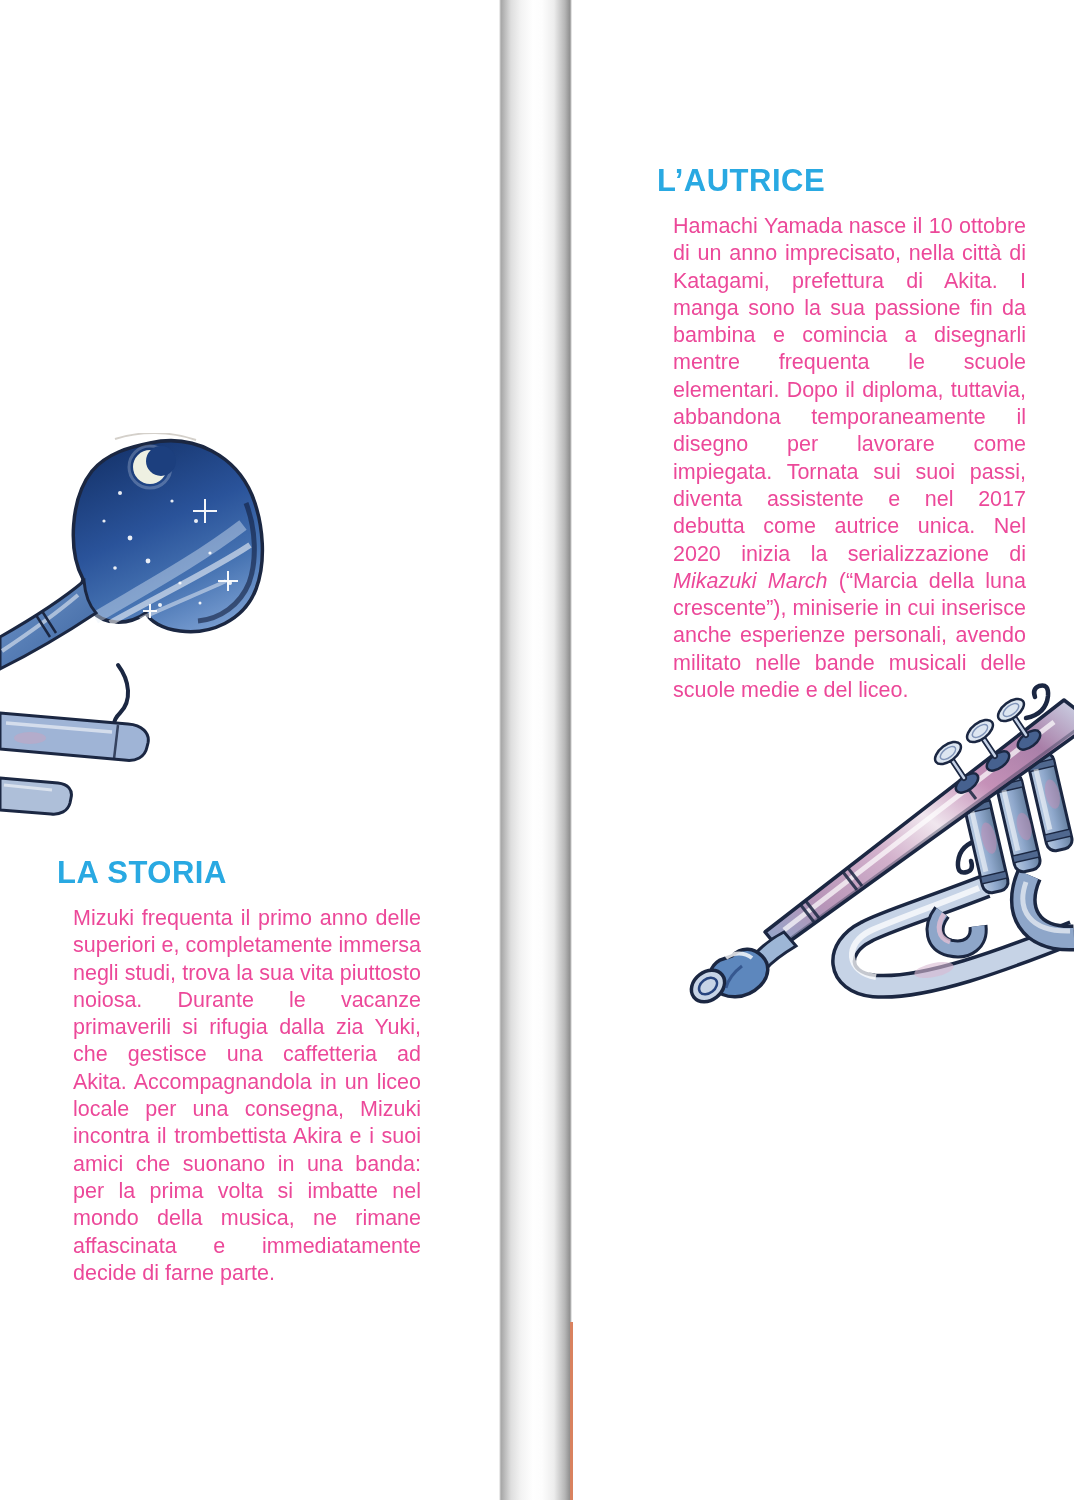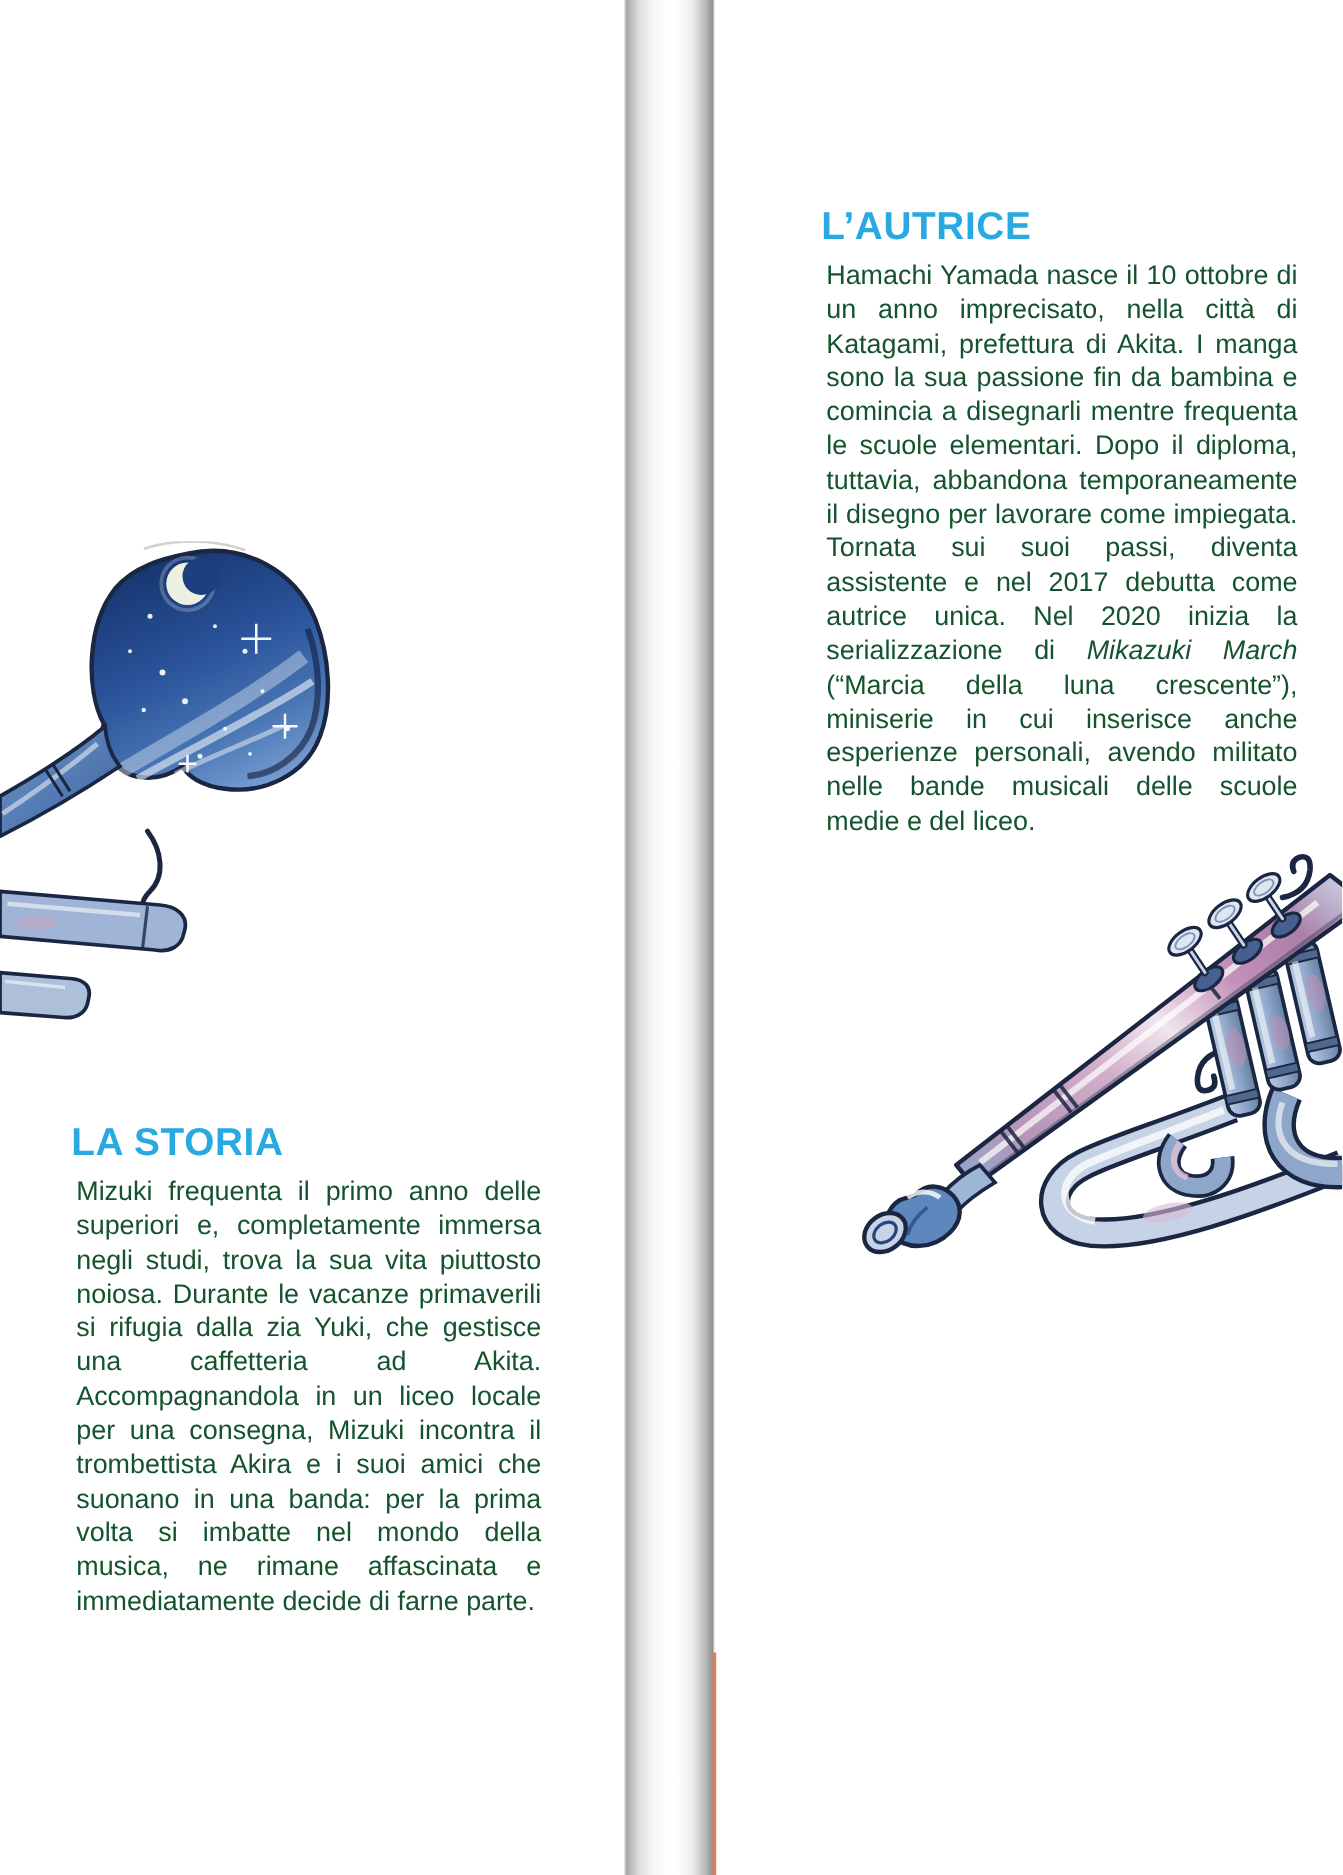--- a/index.html
+++ b/index.html
@@ -18,25 +18,25 @@
   .book-edge{
     position:absolute;left:570px;top:1322px;width:3px;height:178px;
     background:#d9825f;z-index:3;
   }
   .col{position:absolute;z-index:2;}
   .col h2{
     margin:0 0 10px 0;font-size:31px;line-height:33px;font-weight:bold;
     color:#29a9e2;letter-spacing:0.5px;
   }
   .col p{
-    margin:4px;font-size:21.5px;line-height:27.3px;color:#14532d;
+    margin:16px;font-size:21.5px;line-height:27.3px;color:#ec4899;
     text-align:justify;
   }
   .col p i{font-style:italic;}
-  #story-col{left:57px;top:897px;width:380px;}
+  #story-col{left:57px;top:856px;width:380px;}
   #author-col{left:657px;top:164px;width:385px;}
   .illu{position:absolute;z-index:1;}
   #bell-illu{left:0;top:433px;}
   #trumpet-illu{left:684px;top:660px;}
 </style>
 </head>
 <body>
 
 <div id="spread">
 

